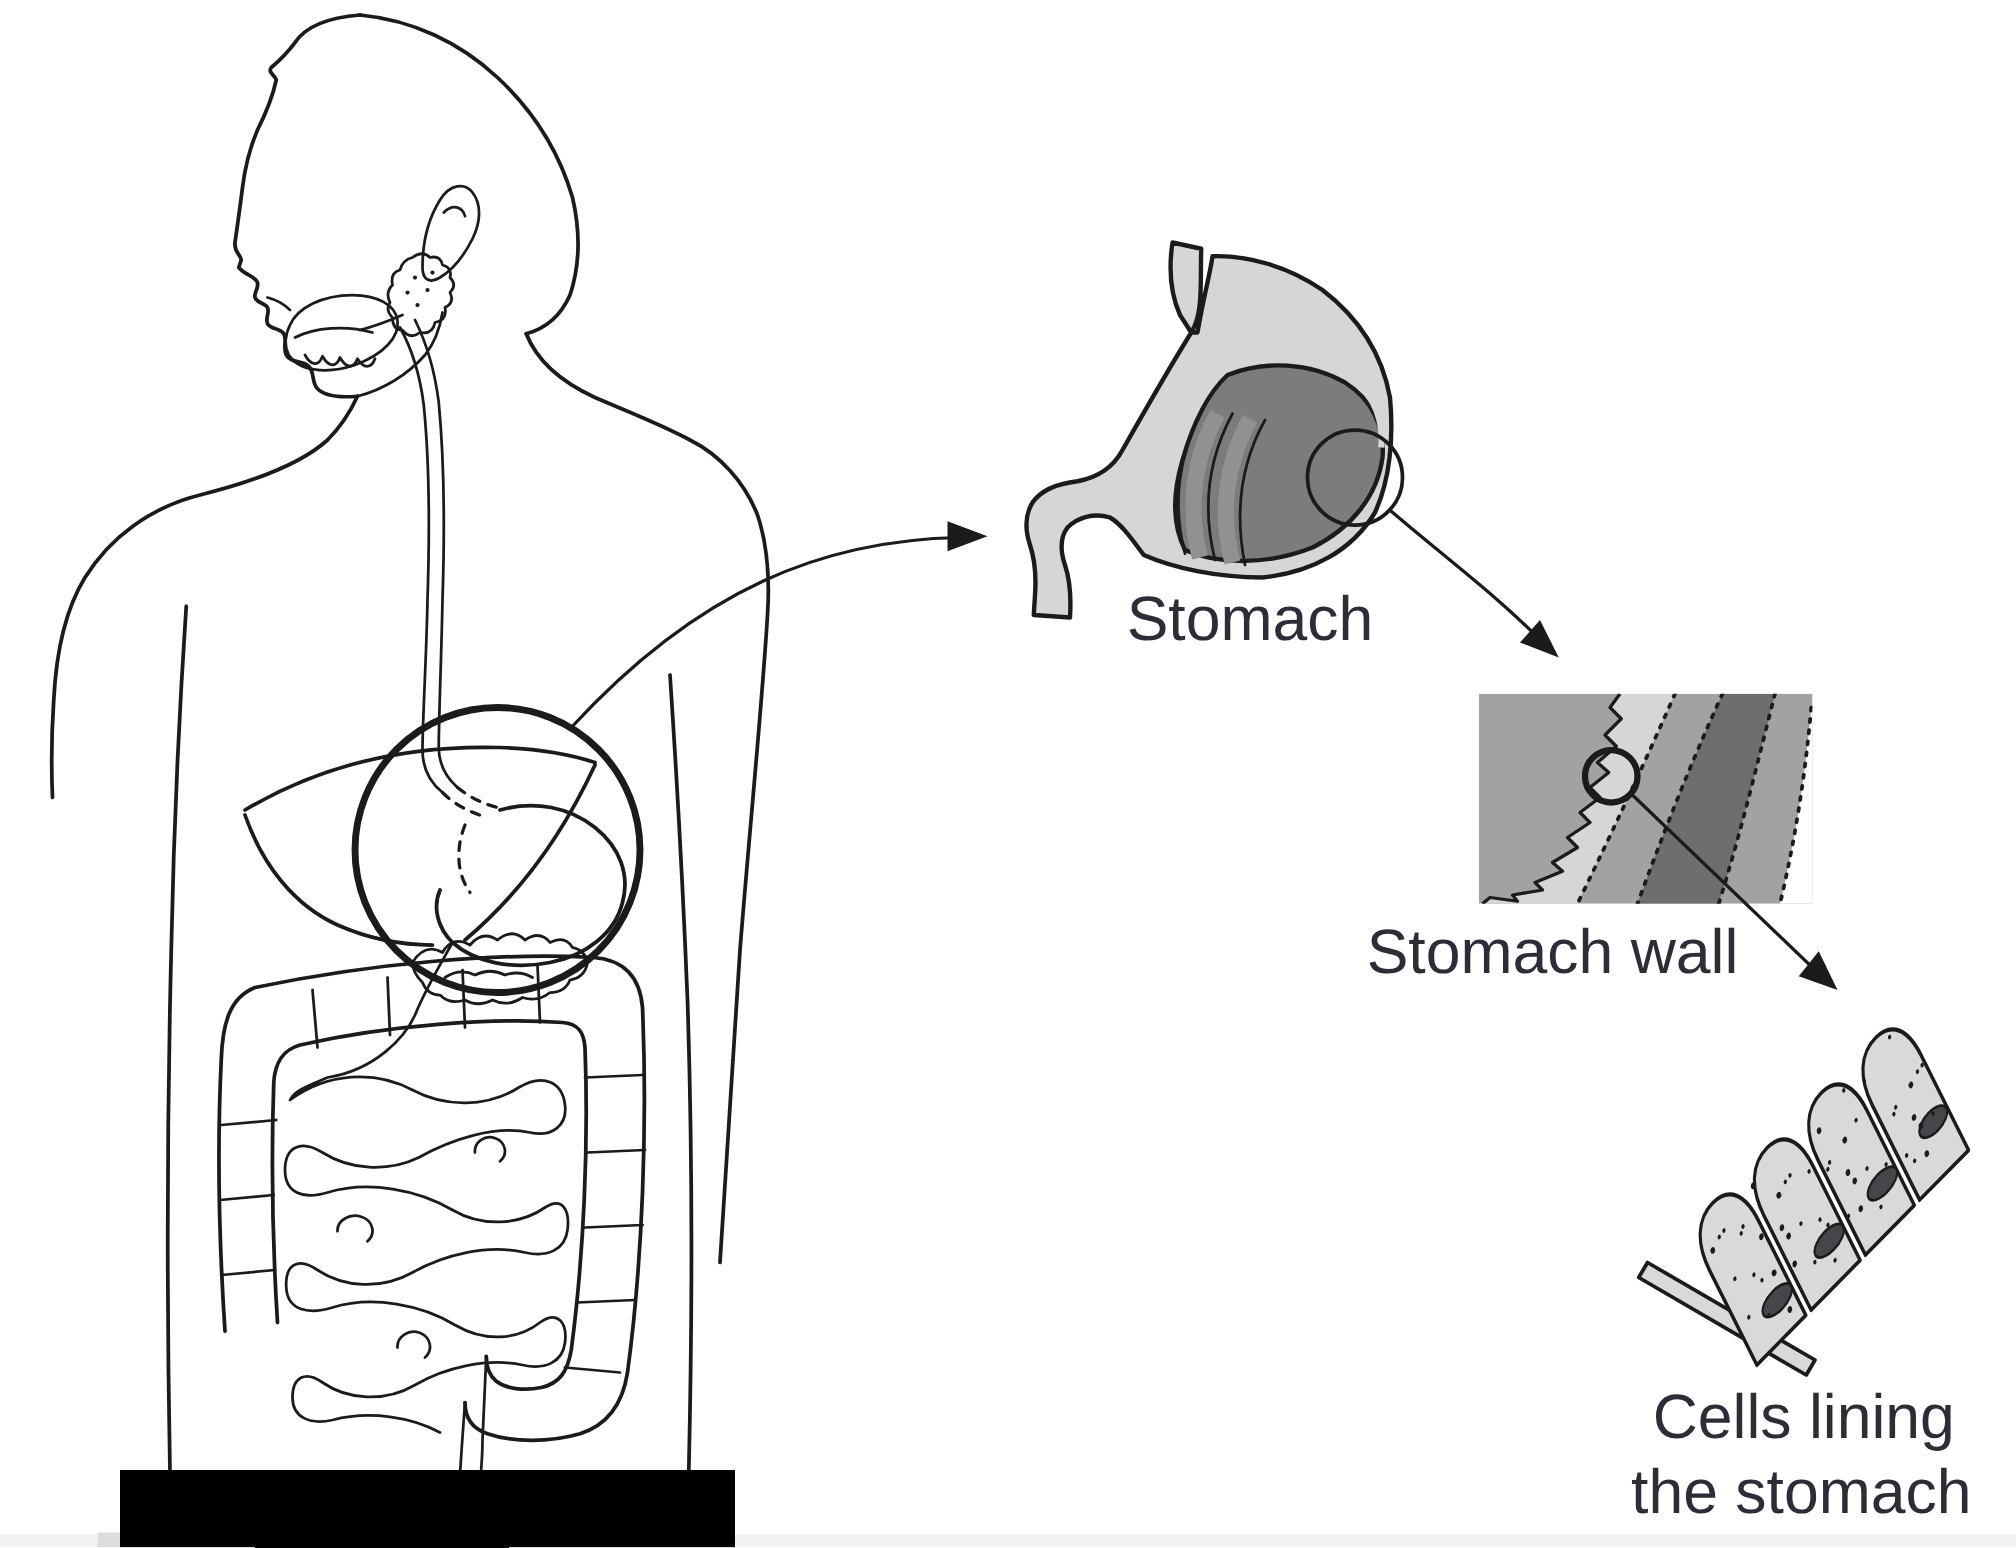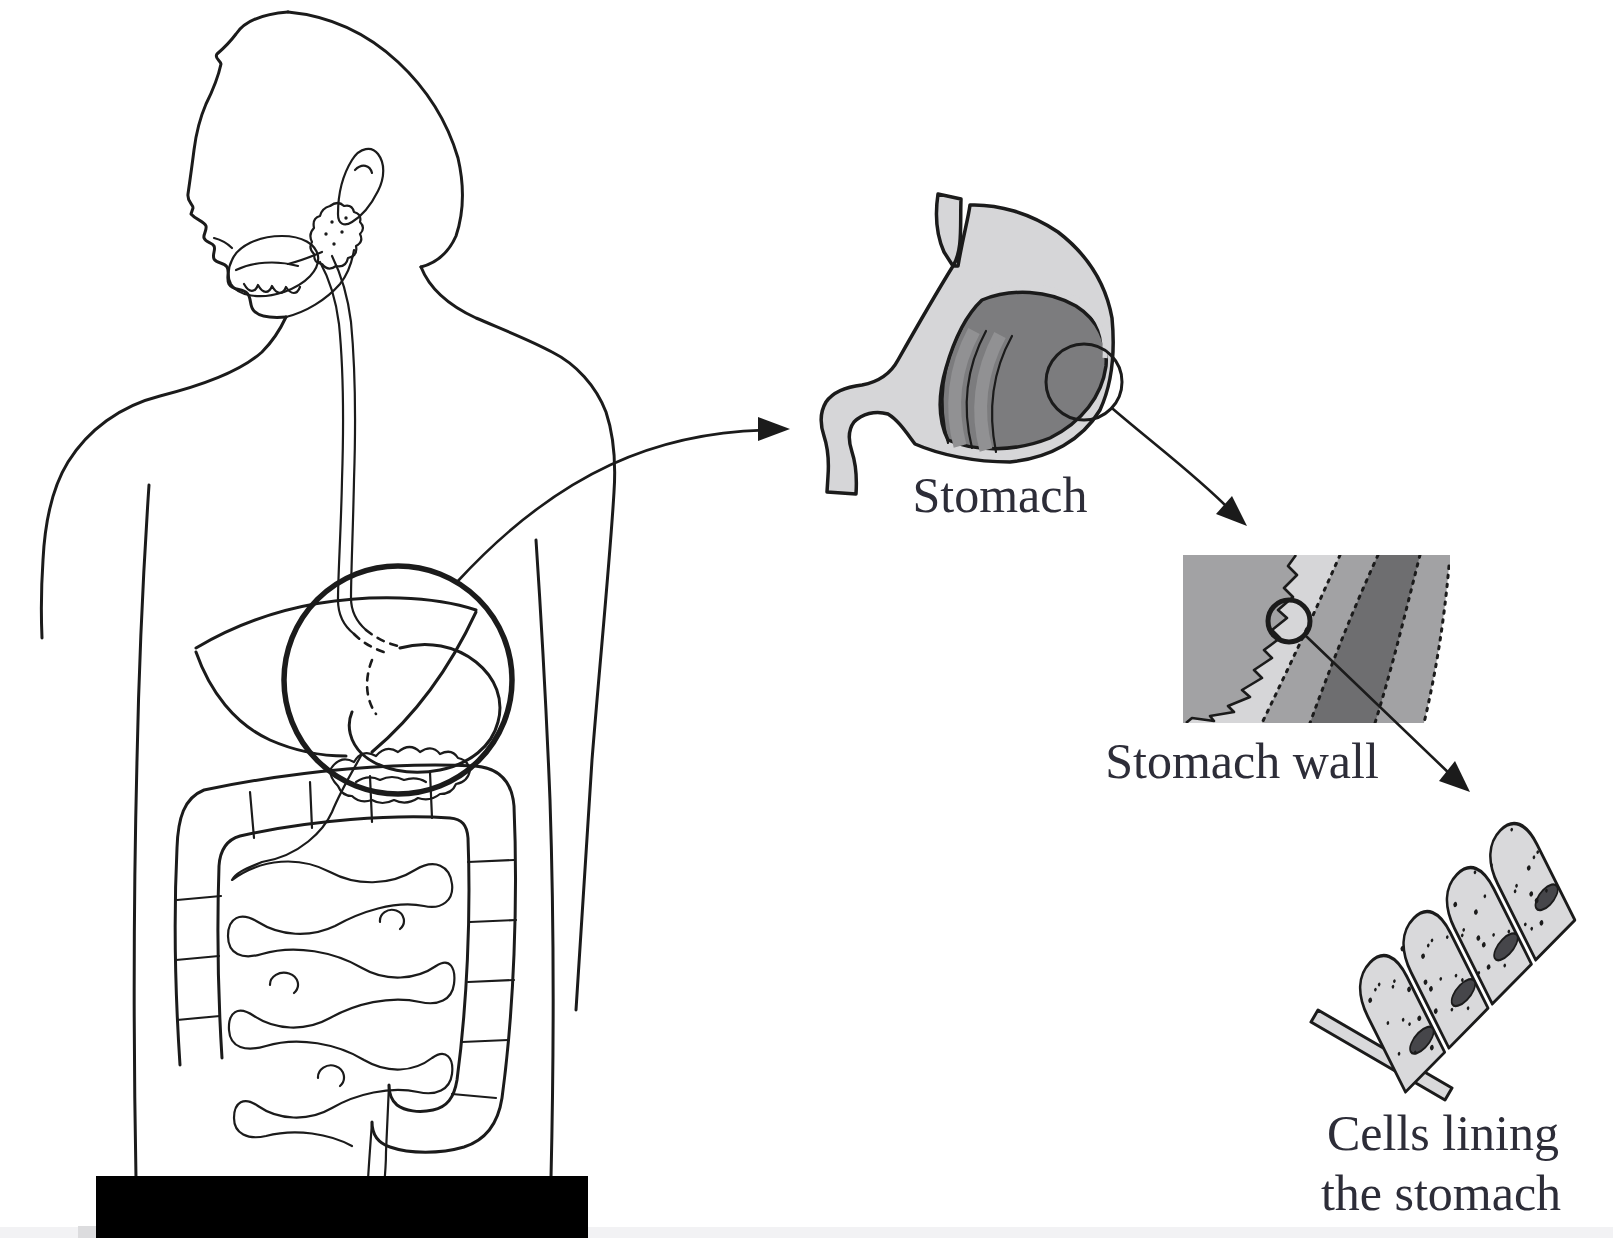--- a/index.html
+++ b/index.html
@@ -1,17 +1,17 @@
 <!DOCTYPE html>
 <html><head>
 <meta charset="utf-8">
 <style>
   html,body{margin:0;padding:0;background:#ffffff;}
   .canvas{position:relative;width:1613px;height:1238px;background:#ffffff;overflow:hidden;
-          font-family:Liberation Serif, serif;}
+          font-family:Liberation Sans, sans-serif;}
   svg{position:absolute;left:0;top:0;}
   .ln   {fill:none;stroke:#1b1b1b;stroke-width:3;stroke-linecap:round;stroke-linejoin:round;}
   .ln2  {fill:none;stroke:#1b1b1b;stroke-width:2.2;stroke-linecap:round;stroke-linejoin:round;}
   .lnTh {fill:none;stroke:#1b1b1b;stroke-width:5.5;}
   .organ{stroke:#1b1b1b;stroke-width:3.5;stroke-linejoin:round;}
   .dash {fill:none;stroke:#1b1b1b;stroke-width:2.6;stroke-dasharray:7 7;stroke-linecap:round;}
   .dot-arc{fill:none;stroke:#1b1b1b;stroke-width:3;stroke-dasharray:2.5 6.5;stroke-linecap:round;}
   .zig  {fill:none;stroke:#1b1b1b;stroke-width:2.6;stroke-linejoin:round;}
   .arrow{fill:none;stroke:#1b1b1b;stroke-width:2.6;stroke-linecap:round;}
   .cellEdge{stroke:#1b1b1b;stroke-width:3;stroke-linejoin:round;}

